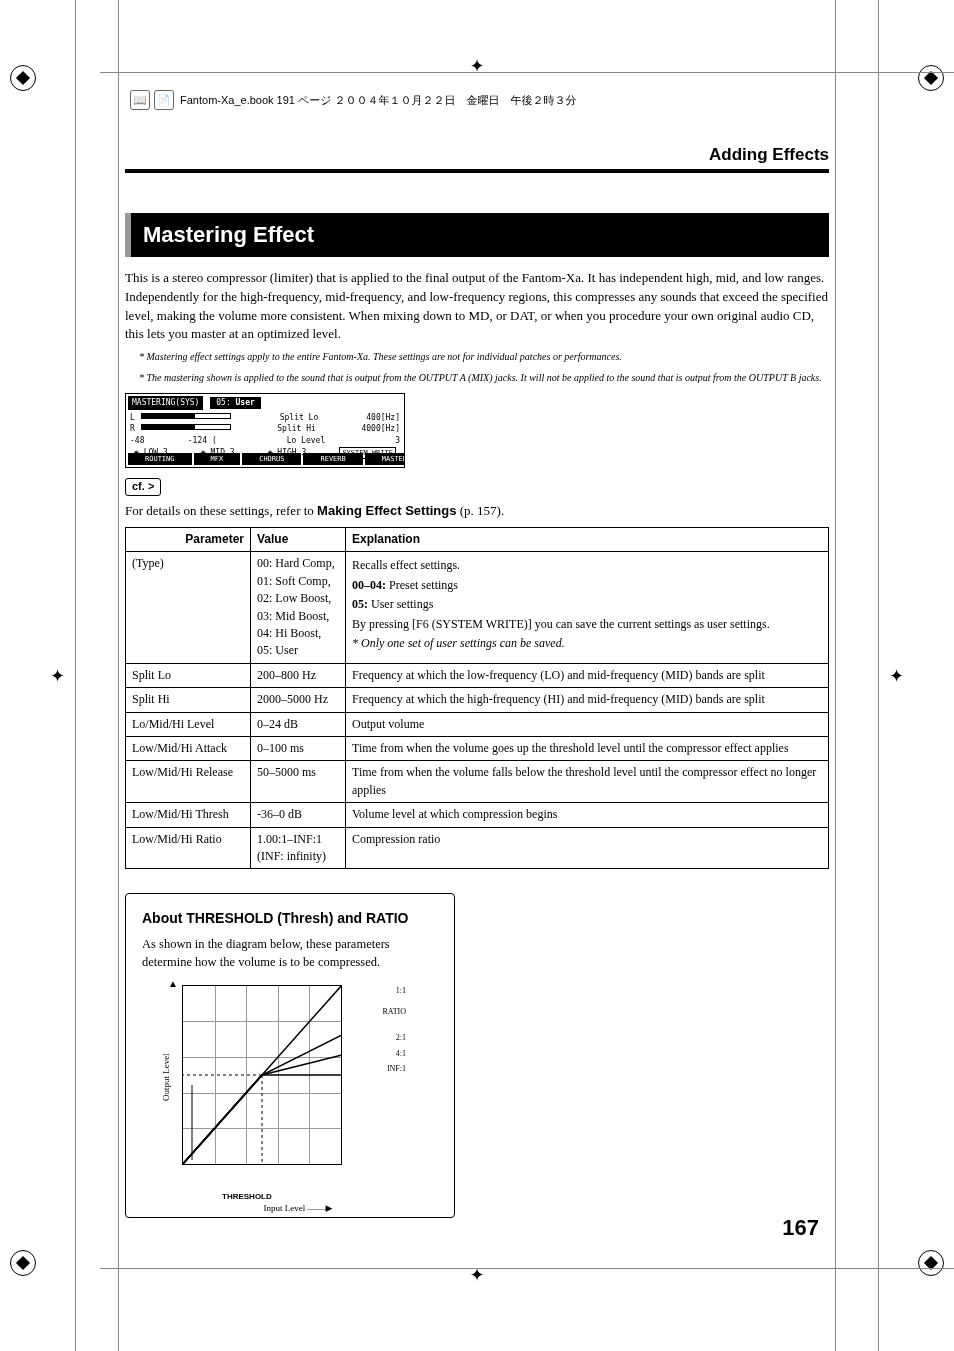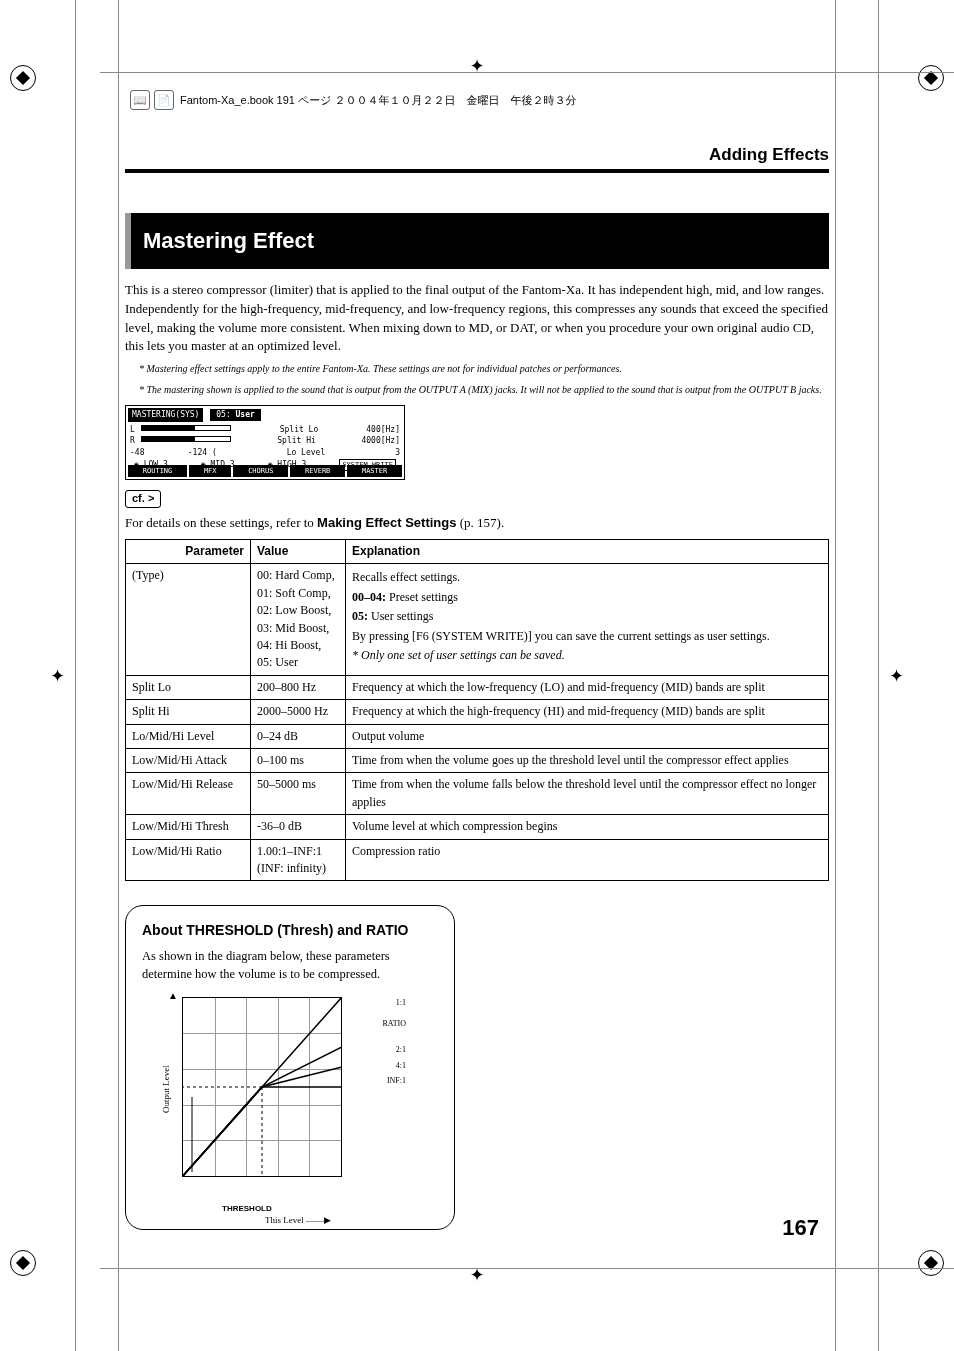--- a/index.html
+++ b/index.html
@@ -21,42 +21,42 @@
 .bind-line.bot { width: 100%; height: 1px; bottom: 82px; }
 .bind-line.l { width: 1px; height: 100%; left: 75px; top: 0; }
 .bind-line.r { width: 1px; height: 100%; right: 75px; top: 0; }
 .bind-line.li { width: 1px; height: 100%; left: 118px; top: 0; }
 .bind-line.ri { width: 1px; height: 100%; right: 118px; top: 0; }
 .header-bar { border-bottom: 4px solid #000; margin: 0 25px 18px 25px; padding: 0 0 4px 0; text-align: right; }
 .bookinfo { position: absolute; top: 90px; left: 130px; font-family: Arial, sans-serif; font-size: 11px; display: flex; align-items: center; gap: 6px; }
 .bookinfo-icons { display: flex; gap: 4px; }
 .bicon { width: 20px; height: 20px; border: 1px solid #666; border-radius: 3px; display:flex; align-items:center; justify-content:center; font-size:11px;}
 .section-title { font-family: Arial, sans-serif; font-weight: bold; font-size: 17px; }
-.heading-bar { background: #000; color: #fff; font-family: Arial, sans-serif; font-weight: bold; font-size: 22px; padding: 12px 12px; border-left: 6px solid #999; margin: 40px 0 12px 0; }
+.heading-bar { background: #000; color: #fff; font-family: Arial, sans-serif; font-weight: bold; font-size: 22px; padding: 6px 12px; border-left: 6px solid #999; margin: 40px 0 12px 0; }
 .body { margin: 0 25px; line-height: 1.45; font-size: 13px; }
 .body p { margin-bottom: 6px; }
 .note { font-style: italic; font-size: 10px; margin: 4px 0 4px 14px; }
 .cf-box { display: inline-block; border: 1px solid #000; border-radius: 3px; padding: 0 6px; font-family: Arial,sans-serif; font-weight: bold; font-size: 11px; margin-top: 6px; }
 .screenshot { width: 280px; height: 75px; background: #fff; border: 1px solid #000; margin: 8px 0 4px 0; position: relative; font-family: monospace; font-size: 8px; overflow:hidden;}
 .screenshot .title { background: #000; color: #fff; padding: 1px 4px; display: inline-block; margin: 2px;}
 .screenshot .usertab { background: #000; color: #fff; display:inline-block; padding: 0 6px;}
 .screenshot .row { margin: 0 4px; display:flex; justify-content:space-between;}
 .screenshot .bar { height: 6px; width: 90px; background: linear-gradient(to right, #000 60%, #fff 60%); border:1px solid #000; display:inline-block; margin: 1px;}
 .screenshot .footer { position:absolute; bottom:0; left:0; right:0; display:flex; gap:2px; padding:2px;}
-.screenshot .softkey { background:#000; color:#fff; font-size:7px; padding:1px 2px; flex: 1 1 auto; text-align:center;}
+.screenshot .softkey { background:#000; color:#fff; font-size:7px; padding:1px 17px; flex: 1 1 auto; text-align:center;}
 .screenshot .writebtn { background:#fff; border:1px solid #000; font-size:7px; padding: 0 2px;}
 .details-line { font-size: 13px; margin: 6px 0 14px 0; }
 .details-line b { font-family: Arial, sans-serif; }
 table.params { width: 100%; border-collapse: collapse; font-size: 12px; }
 table.params th, table.params td { border: 1px solid #000; padding: 3px 6px; vertical-align: top; text-align: left; }
 table.params th { font-family: Arial, sans-serif; font-weight: bold; background: #fff; }
 table.params td.exp div { margin: 2px 0; }
 .indent { margin-left: 10px; }
 .italic { font-style: italic; }
-.about-box { border: 1.5px solid #000; border-radius: 18px; width: 330px; margin-top: 24px; padding: 14px 16px 16px 16px; }
+.about-box { border: 1.5px solid #000; border-radius: 4px; width: 330px; margin-top: 24px; padding: 14px 16px 16px 16px; }
 .about-box h3 { font-family: Arial, sans-serif; font-weight: bold; font-size: 14px; margin-bottom: 6px; }
 .about-box p { font-size: 12.5px; margin-bottom: 10px; }
 .graph { position: relative; width: 240px; height: 220px; margin-left: 24px; }
 .ylabel { transform: rotate(-90deg); transform-origin: left top; position: absolute; left: -6px; top: 120px; font-size: 9px;}
 .xlabel { position:absolute; bottom:-14px; left:55%; transform:translateX(-50%); font-size:9px;}
 .grid { position:absolute; left:16px; top:4px; width:160px; height:180px; border:1px solid #000;}
 .grid .hline { position:absolute; width:100%; height:1px; background:#999;}
 .grid .vline { position:absolute; height:100%; width:1px; background:#999;}
 .labels { position:absolute; right:0; top:0; font-size:8px;text-align:right;}
 .labels div { margin: 4px 0; }
@@ -239,20 +239,20 @@
           <path d="M10,175 L10,100" stroke="#000" fill="none" marker-end="url(#a)"></path>
         </svg>
         <div class="labels">
           <div>1:1</div>
           <div style="margin-top:10px;">RATIO</div>
           <div style="margin-top:14px;">2:1</div>
           <div>4:1</div>
           <div>INF:1</div>
         </div>
         <div class="thresh-label">THRESHOLD</div>
-        <div class="xlabel"><span>This Level</span> ——▶</div>
+        <div class="xlabel"><span>Input Level</span> ——▶</div>
         <div style="position:absolute; left:2px; top:-4px;" class="arrow">▲</div>
       </div>
     </div>
   </div>
 
   <div class="pagenum">167</div>
 </div>
 
 </body></html>

